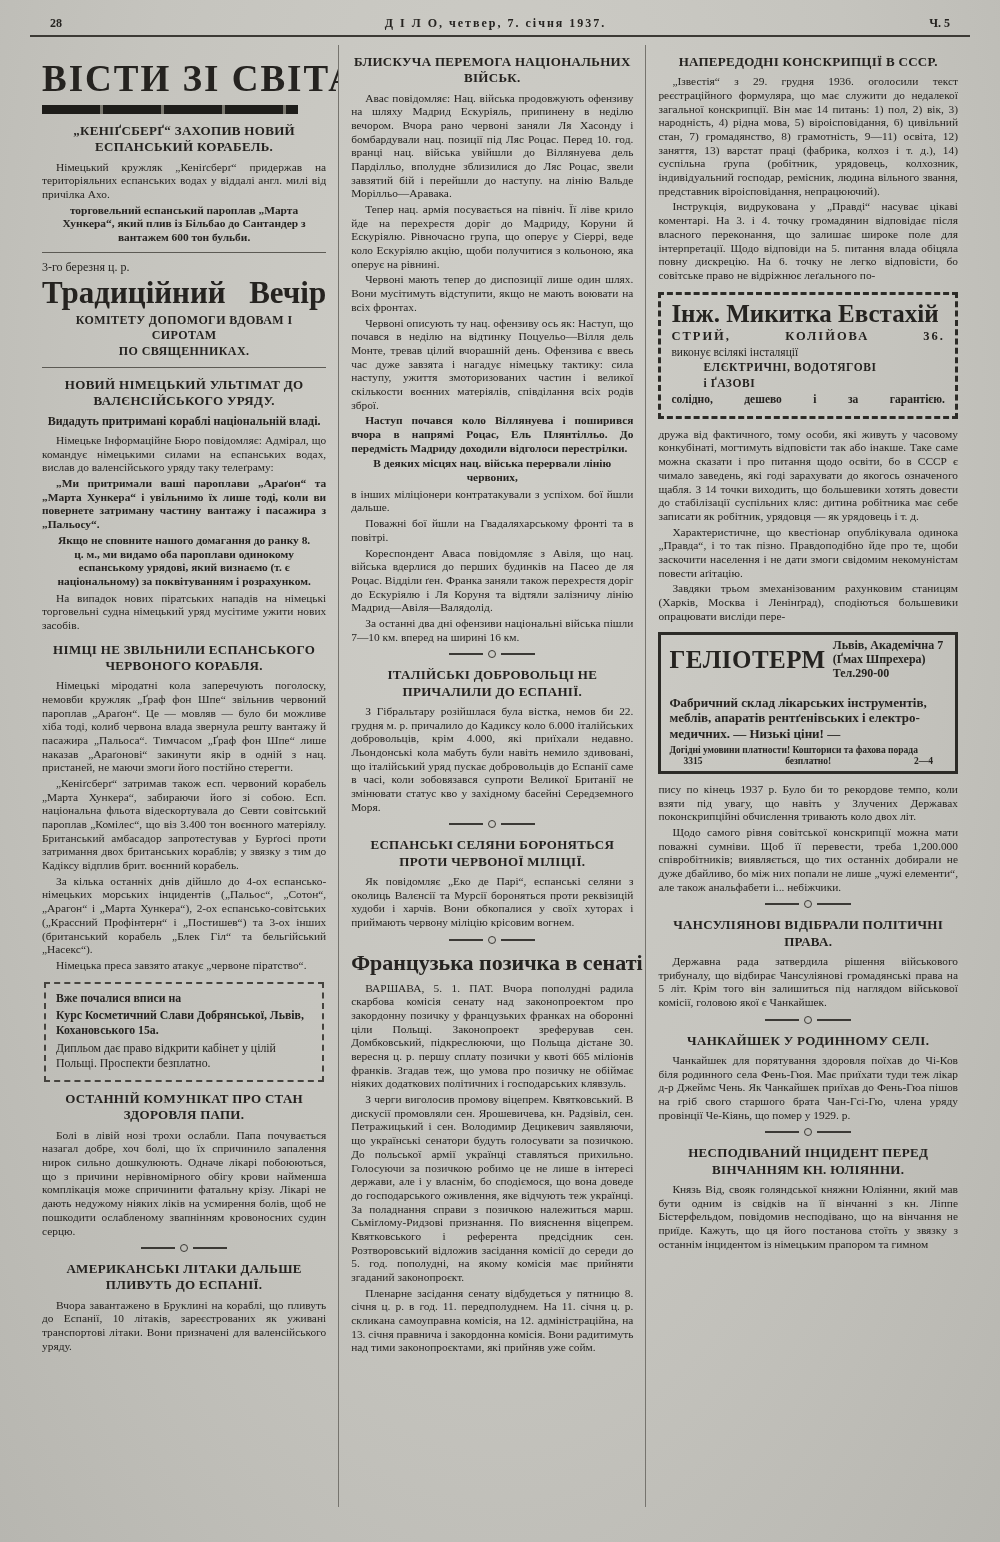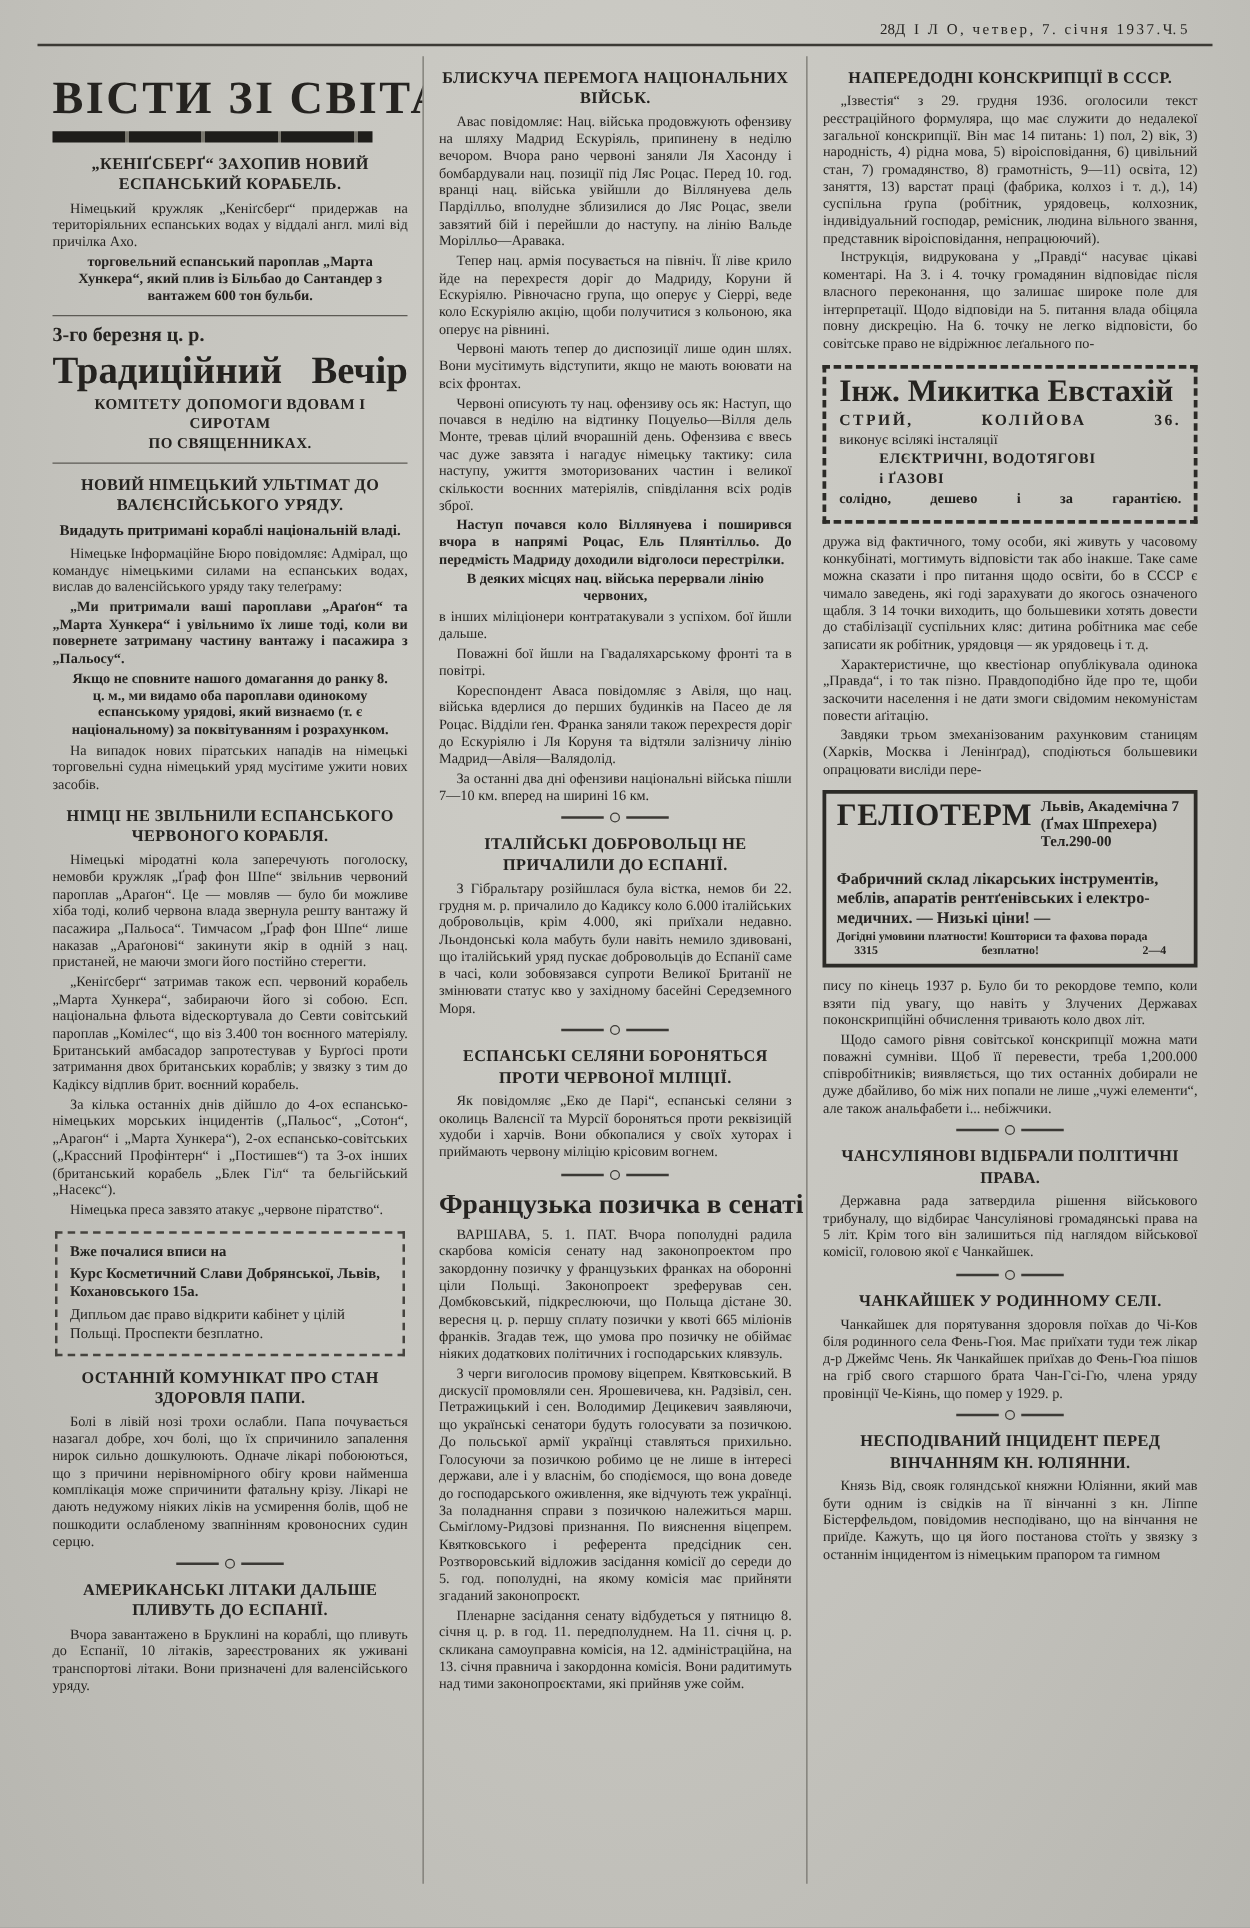--- a/index.html
+++ b/index.html
@@ -1,61 +1,61 @@
 <!DOCTYPE html>
 <html lang="uk"><head>
 <meta charset="utf-8">
 <style>
   html,body{margin:0;padding:0;background:#8f8e89;}
   .page{position:relative;width:1000px;height:1542px;margin:0 auto;box-sizing:border-box;
     background:#c6c5bf;
     background-image:radial-gradient(ellipse at 50% 28%,#cfcec8 0%,#c5c4be 55%,#b7b6b0 100%);
     color:#252320;font-family:"Liberation Serif","DejaVu Serif",serif;
     padding:16px 30px 6px;overflow:hidden;}
-  .masthead-row{display:flex;align-items:flex-end;justify-content:flex-end;
-    font-weight:normal;font-size:12px;padding:0 20px 4px;border-bottom:2px solid #3c3a35;}
+  .masthead-row{display:flex;align-items:flex-end;justify-content:space-between;
+    font-weight:bold;font-size:12px;padding:0 20px 4px;border-bottom:2px solid #3c3a35;}
   .masthead-row .mid{letter-spacing:2px;}
   .cols{display:grid;grid-template-columns:1fr 1fr 1.05fr;margin-top:8px;height:1462px;}
   .col{padding:0 12px;overflow:hidden;}
   .col-mid{border-left:1px solid #76746e;border-right:1px solid #76746e;}
   p{margin:0 0 2px;font-size:11.4px;line-height:1.2;text-align:justify;}
   p.ind{text-indent:14px;}
   .headline{font-size:13px;line-height:1.25;font-weight:bold;text-align:center;
     margin:9px 2px 5px;letter-spacing:.3px;}
   .subhead{font-size:12px;font-weight:bold;text-align:center;margin:0 0 5px;line-height:1.25;}
   .bold-center{font-weight:bold;text-align:center;margin:2px 10px 3px;}
   .bold-just{font-weight:bold;}
   .section-title{font-size:37px;font-weight:bold;letter-spacing:2px;margin:12px 0 5px;white-space:nowrap;}
   .title-bar{height:9px;width:90%;margin:0 0 6px;
     background:repeating-linear-gradient(90deg,#1e1d1a 0 58px,#7a786f 58px 61px);}
   .rule{border-top:1px solid #5c5a54;margin:7px 0;}
   .odiv{display:flex;align-items:center;justify-content:center;gap:5px;margin:6px 0;}
   .oline{width:34px;height:2px;background:#3b3935;}
   .odot{width:6px;height:6px;border:1.5px solid #3b3935;border-radius:50%;}
   .event-ad{margin:2px 0 2px;}
-  .event-ad .kicker{font-weight:bold;font-size:16px;margin-bottom:1px;}
+  .event-ad .kicker{font-weight:normal;font-size:12px;margin-bottom:1px;}
   .event-title{font-size:31px;font-weight:bold;text-align:justify;text-align-last:justify;line-height:1.1;margin-bottom:3px;}
   .event-sub{font-weight:bold;text-align:center;font-size:12px;letter-spacing:.4px;line-height:1.3;}
   .box-ad{border:2px dashed #45433e;padding:7px 10px;margin:9px 2px;}
   .box-ad .l{font-size:11.8px;line-height:1.3;text-align:left;}
   .adv{text-align:center;padding:4px 0 9px;border-bottom:2px solid #3c3a35;margin-bottom:4px;}
   .adv .kicker{font-size:11px;font-weight:bold;letter-spacing:2px;}
   .adv .name{font-size:23px;font-weight:bold;margin:3px 0 5px;white-space:nowrap;}
   .adv .l1{font-size:11.5px;font-weight:bold;}
   .adv .l2{font-size:12.5px;font-weight:bold;letter-spacing:1px;margin-top:3px;}
   .adv .l3row{position:relative;font-size:11px;margin-top:2px;}
   .adv .num{position:absolute;right:26px;top:0;}
   .myk{border:3px dashed #2c2b27;padding:5px 10px 7px;margin:9px 0;}
   .myk .name{font-size:25px;font-weight:bold;white-space:nowrap;}
   .myk .addr{font-size:12.5px;font-weight:bold;letter-spacing:2px;text-align:justify;text-align-last:justify;margin:1px 0 2px;}
   .myk .l{font-size:11.5px;text-align:left;}
   .myk .lb{font-weight:bold;letter-spacing:.6px;margin-left:32px;text-align:left;}
   .myk .last{font-weight:bold;text-align:justify;text-align-last:justify;margin-top:1px;}
   .hel{border:3px solid #2c2b27;padding:4px 8px 5px;margin:9px 0;}
-  .hel .toprow{display:flex;gap:7px;align-items:flex-start;}
+  .hel .toprow{display:flex;gap:7px;align-items:center;}
   .hel .brand{font-size:25px;font-weight:bold;letter-spacing:.5px;}
   .hel .addr{font-weight:bold;font-size:12px;line-height:1.15;text-align:left;}
   .hel .bodytxt{font-weight:bold;font-size:13px;line-height:1.2;margin-top:14px;}
   .hel .foot{font-size:9.5px;font-weight:bold;margin-top:3px;line-height:1.2;}
   .hel .footrow{display:flex;justify-content:space-between;font-size:9.5px;font-weight:bold;padding:0 14px;}
   .bigtitle{font-size:22px;font-weight:bold;text-align:justify;text-align-last:justify;
     margin:4px 0 6px;white-space:nowrap;}
 </style>
 </head>
 <body>

